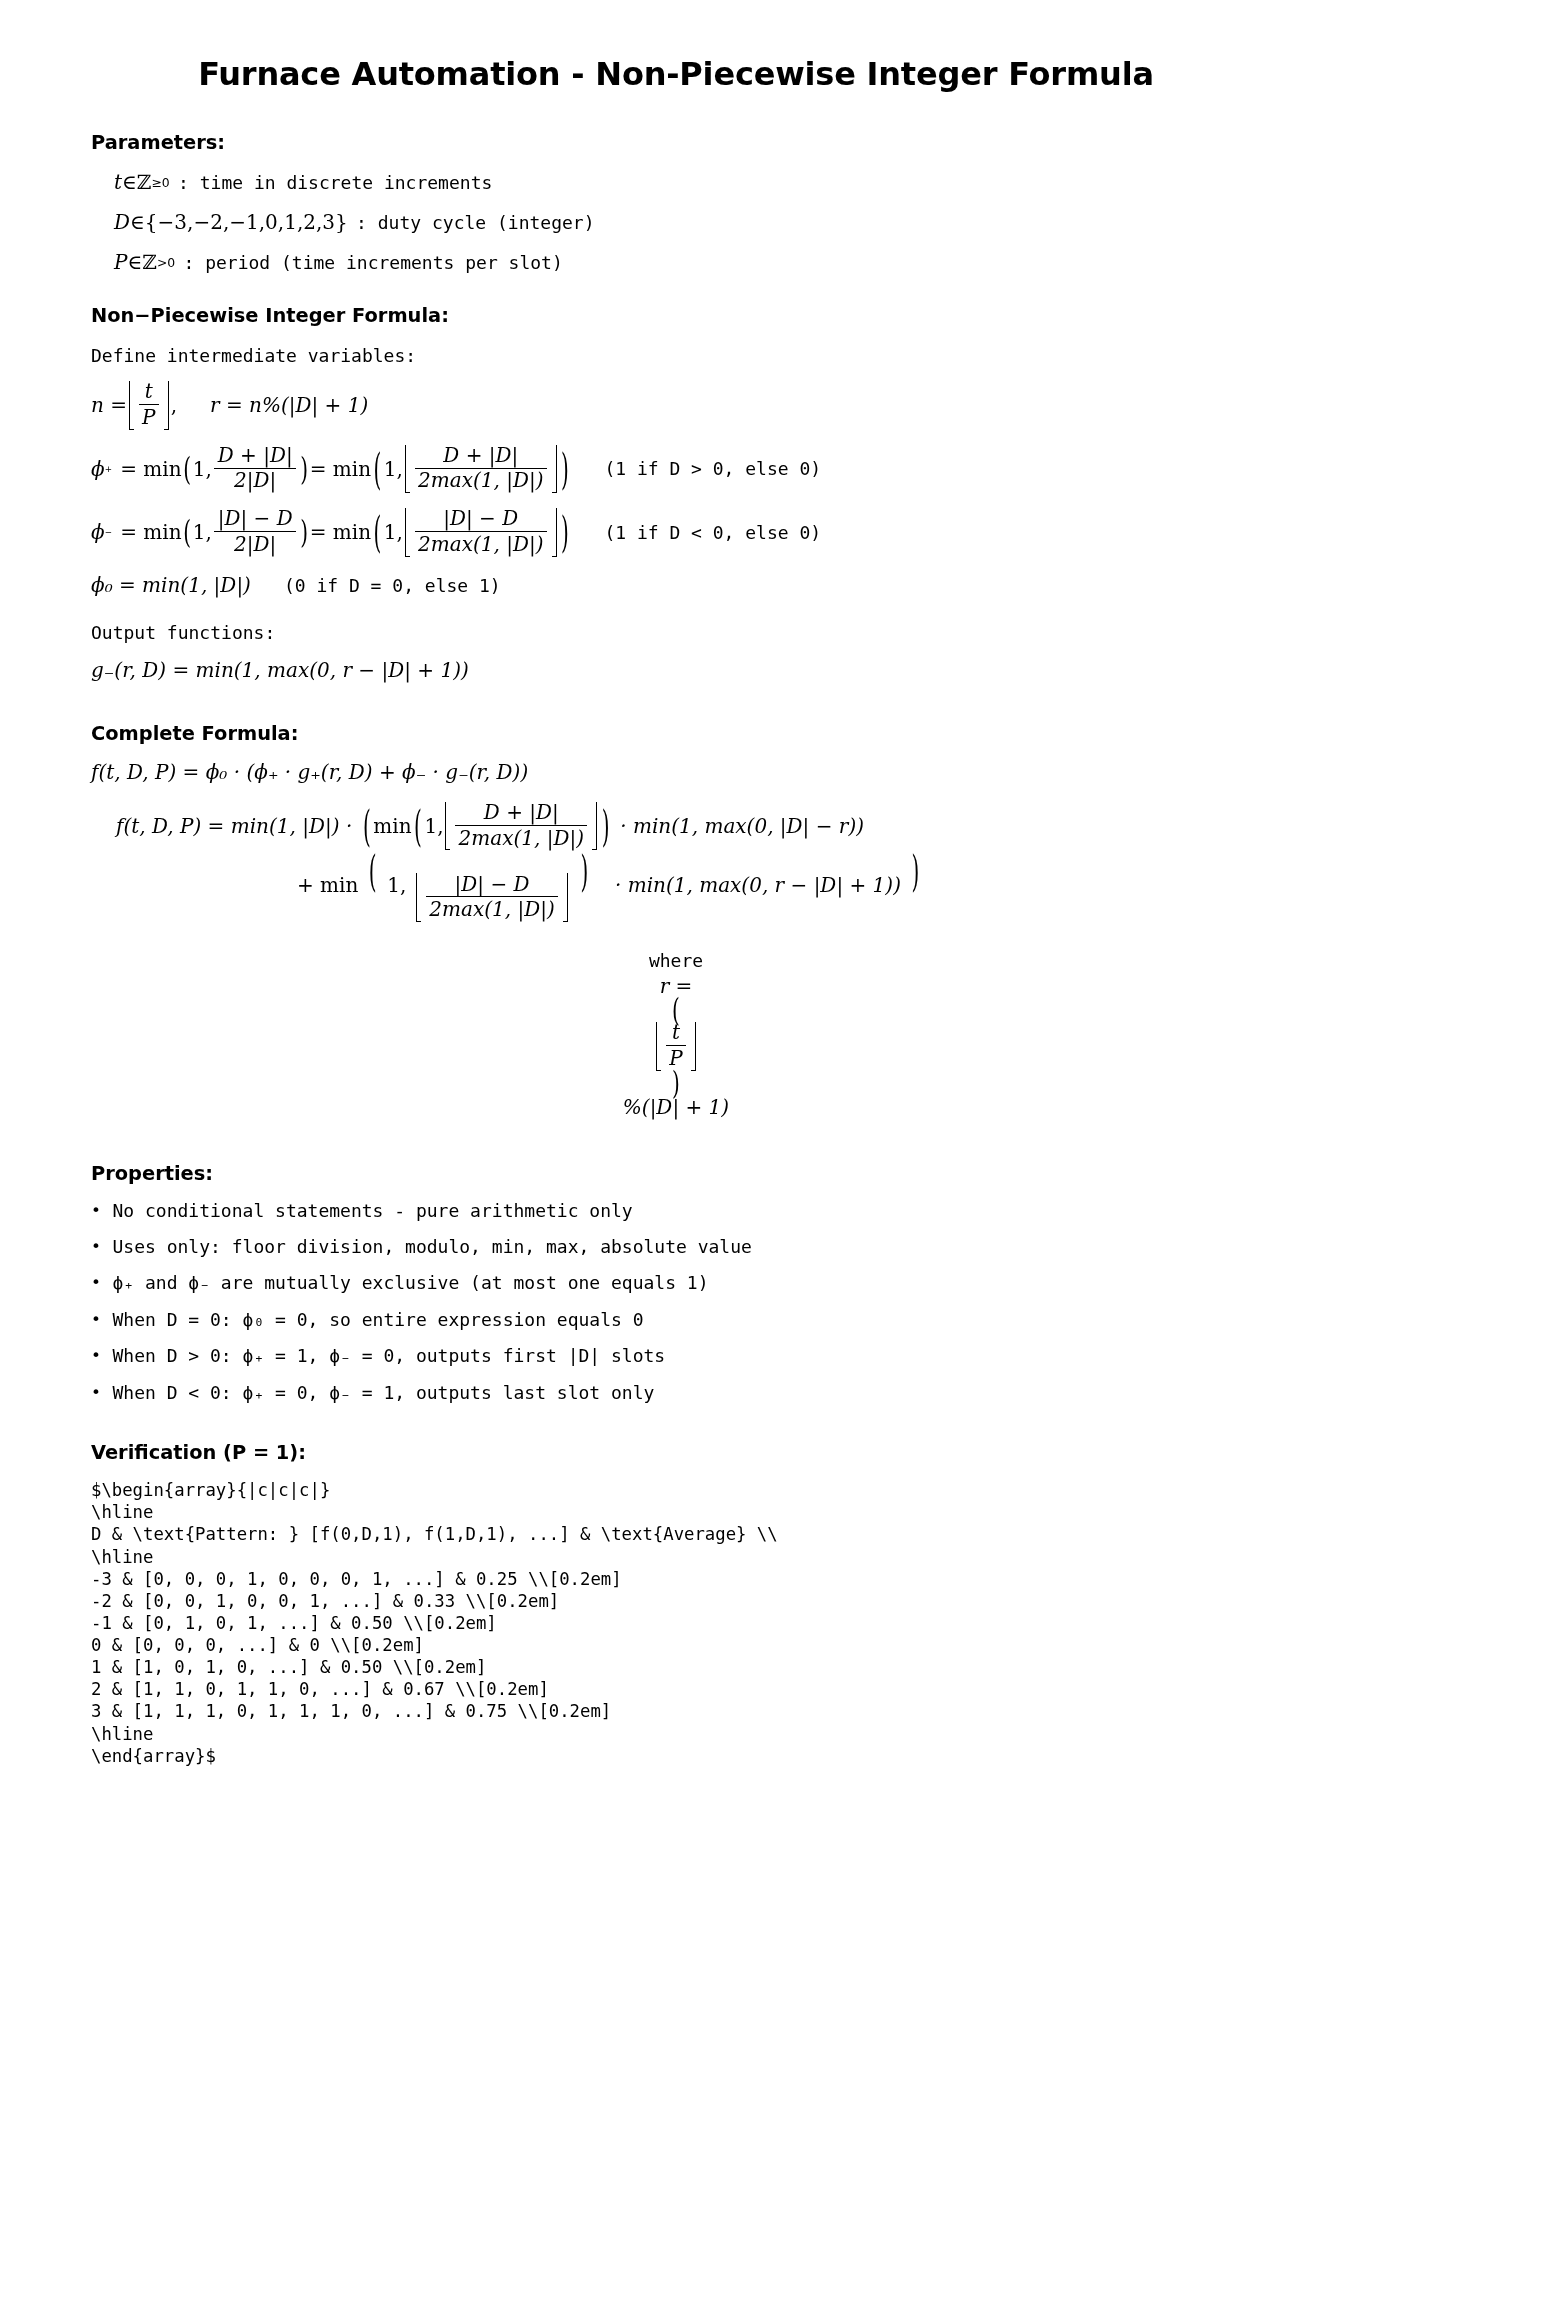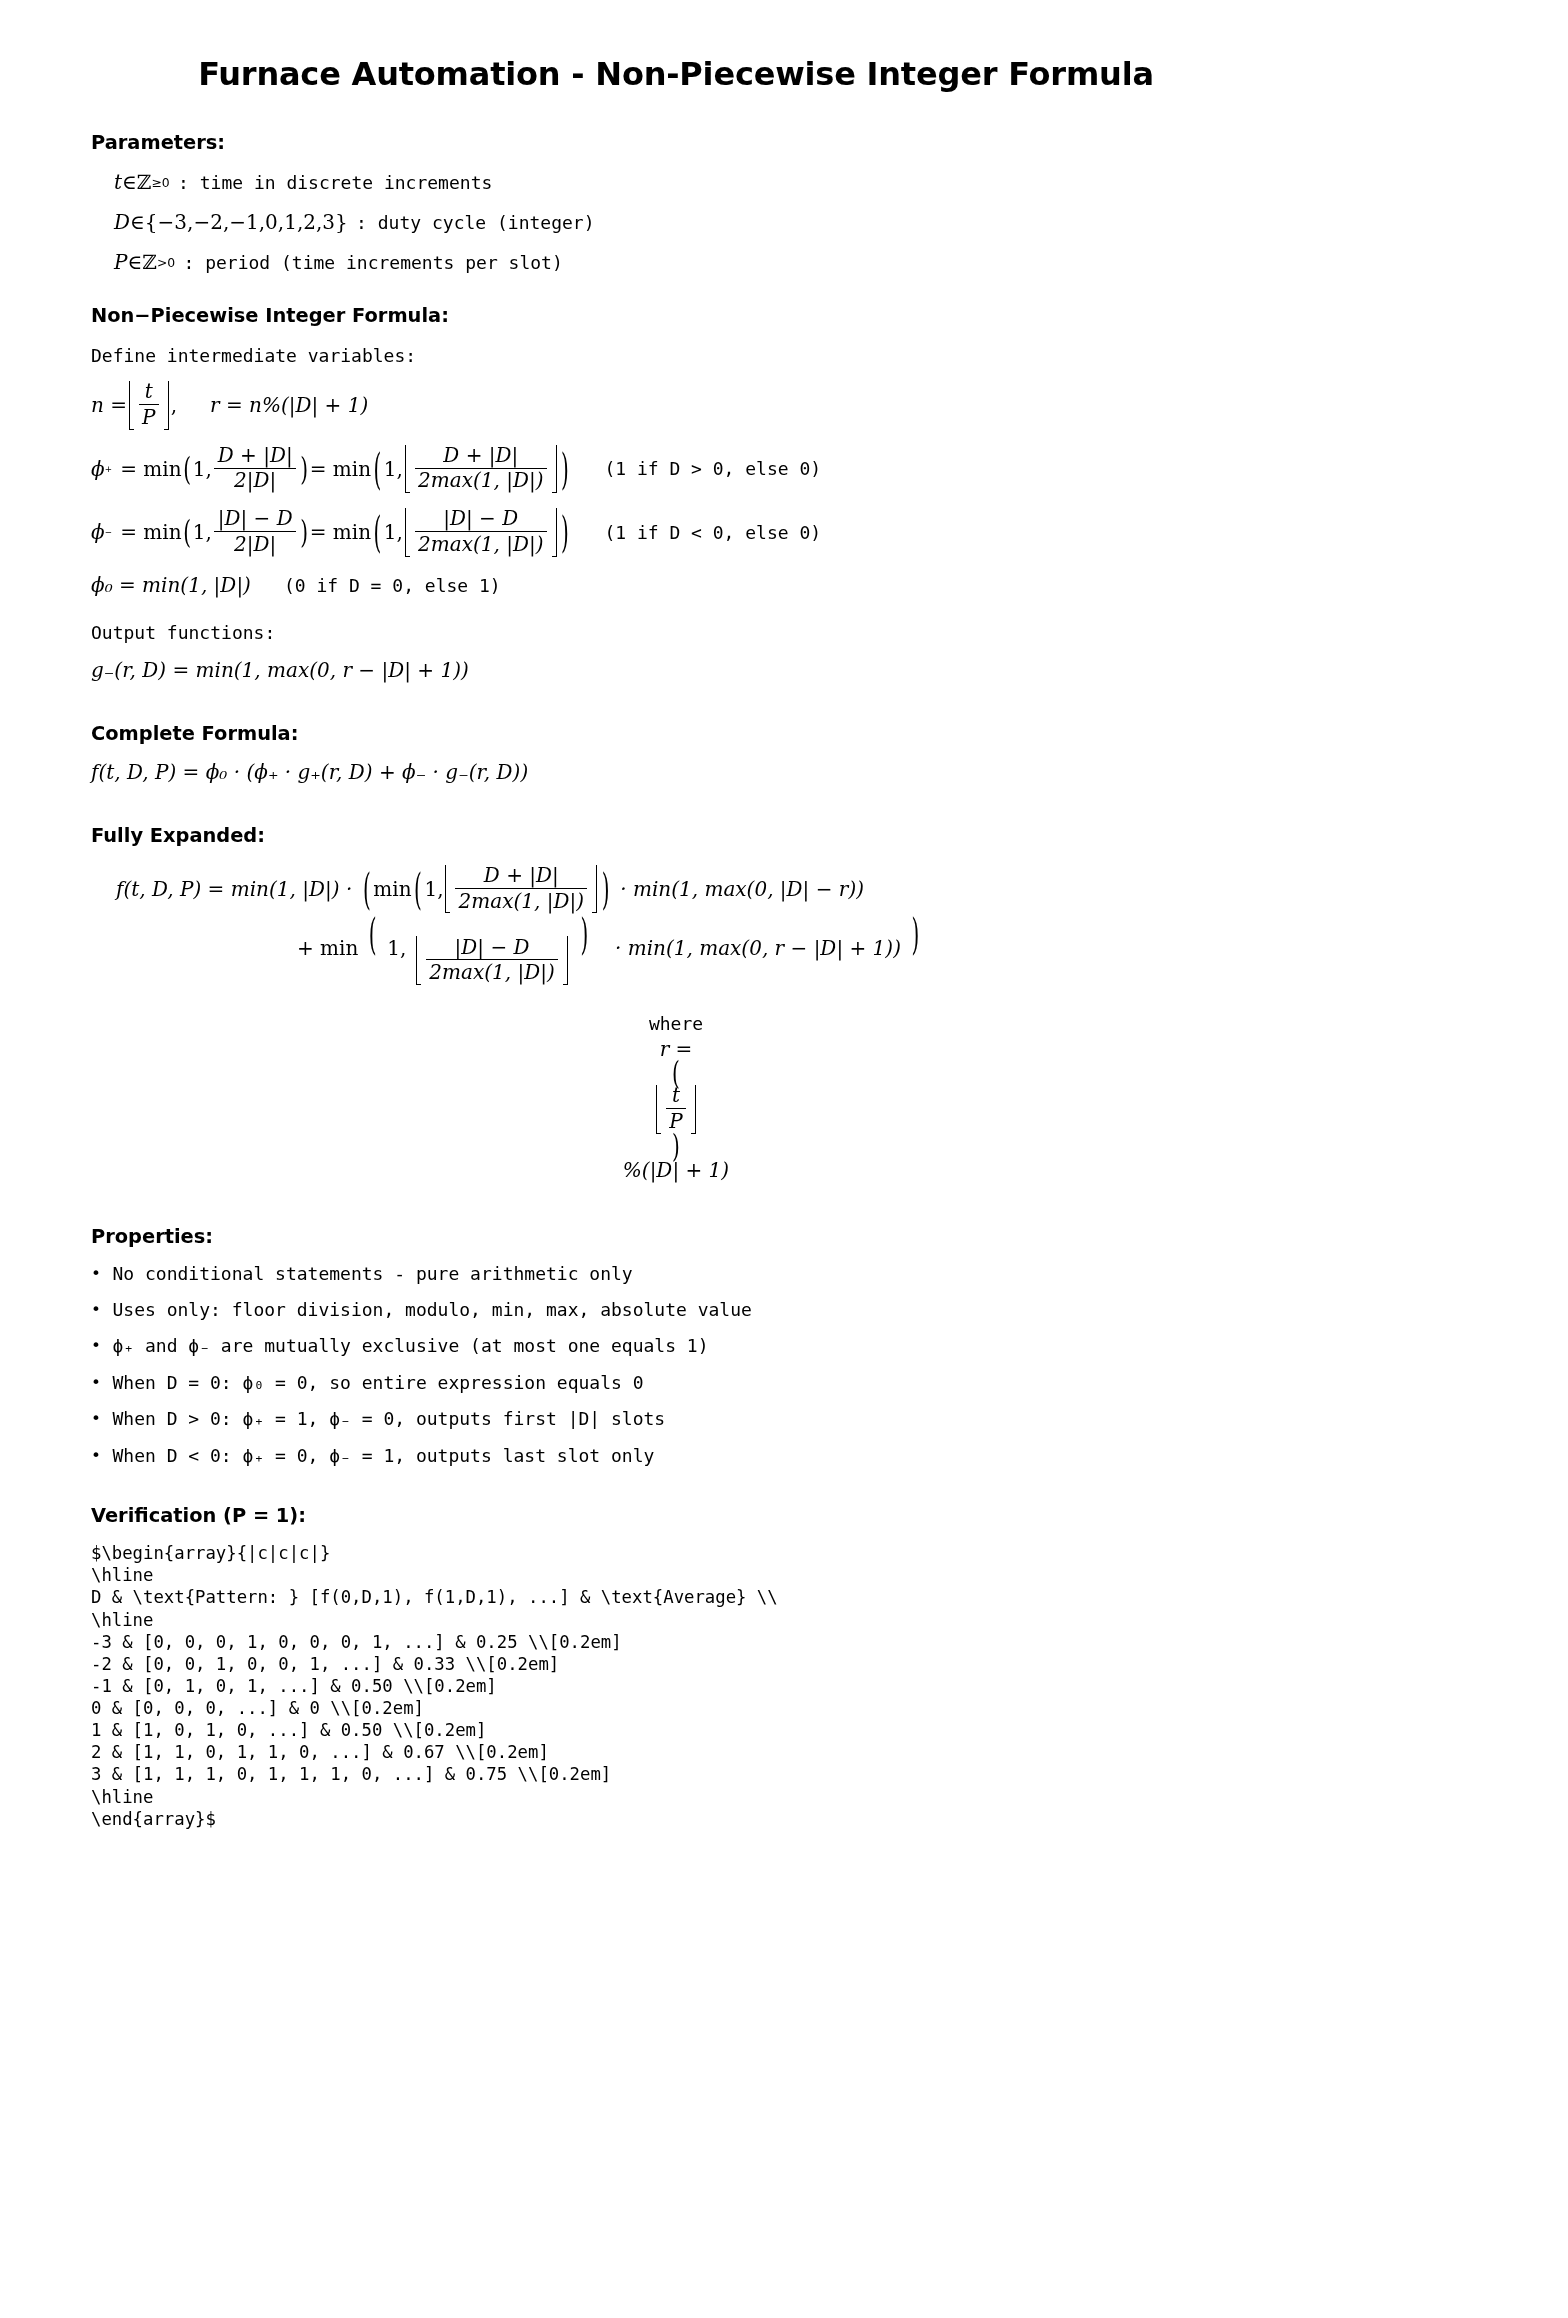--- a/index.html
+++ b/index.html
@@ -285,21 +285,20 @@
 
   <div class="line indent1">
     <span class="math">g₋(r, D) = min(1, max(0, r − |D| + 1))</span>
   </div>
 
   <div class="section-head" style="margin-top:40px;">Complete Formula:</div>
   <div class="line indent1">
     <span class="math">f(t, D, P) = ϕ₀ · (ϕ₊ · g₊(r, D) + ϕ₋ · g₋(r, D))</span>
   </div>
 
-  <div class="section-head" style="margin-top:40px;">Fully Expanded:</div>
 
   <div class="eq-center indent1" style="margin-left:25px;">
     <span class="math">f(t, D, P) = min(1, |D|) ·</span>
     <span class="sp"></span>
     <span class="paren-xl">(</span>
     <span class="mathup">min</span>
     <span class="paren-xl">(</span>
     <span class="mathup">1,</span>
     <span class="floor">
       <span class="frac tiny">

